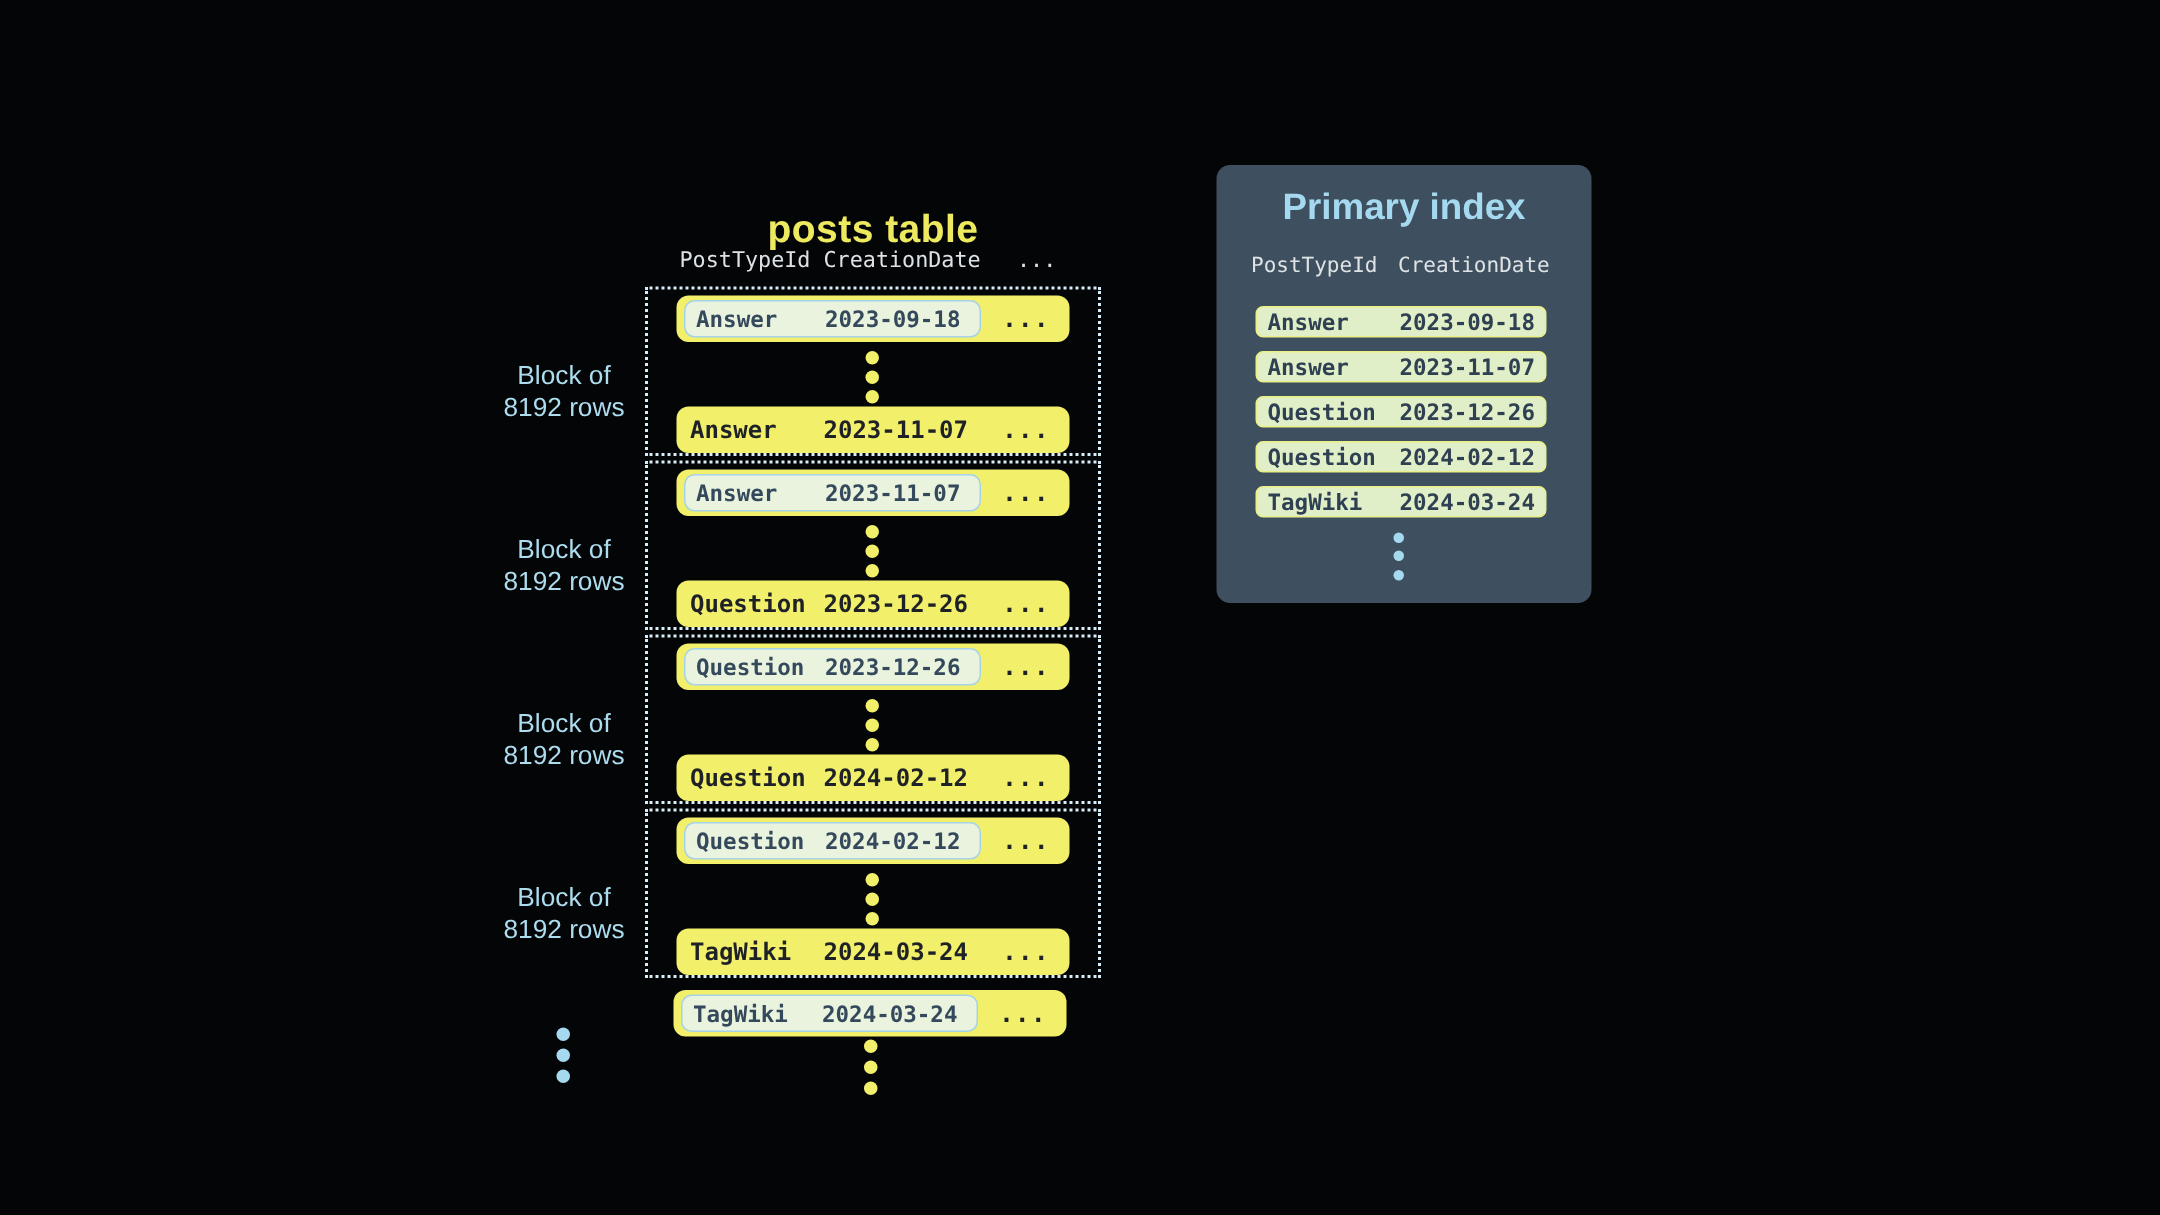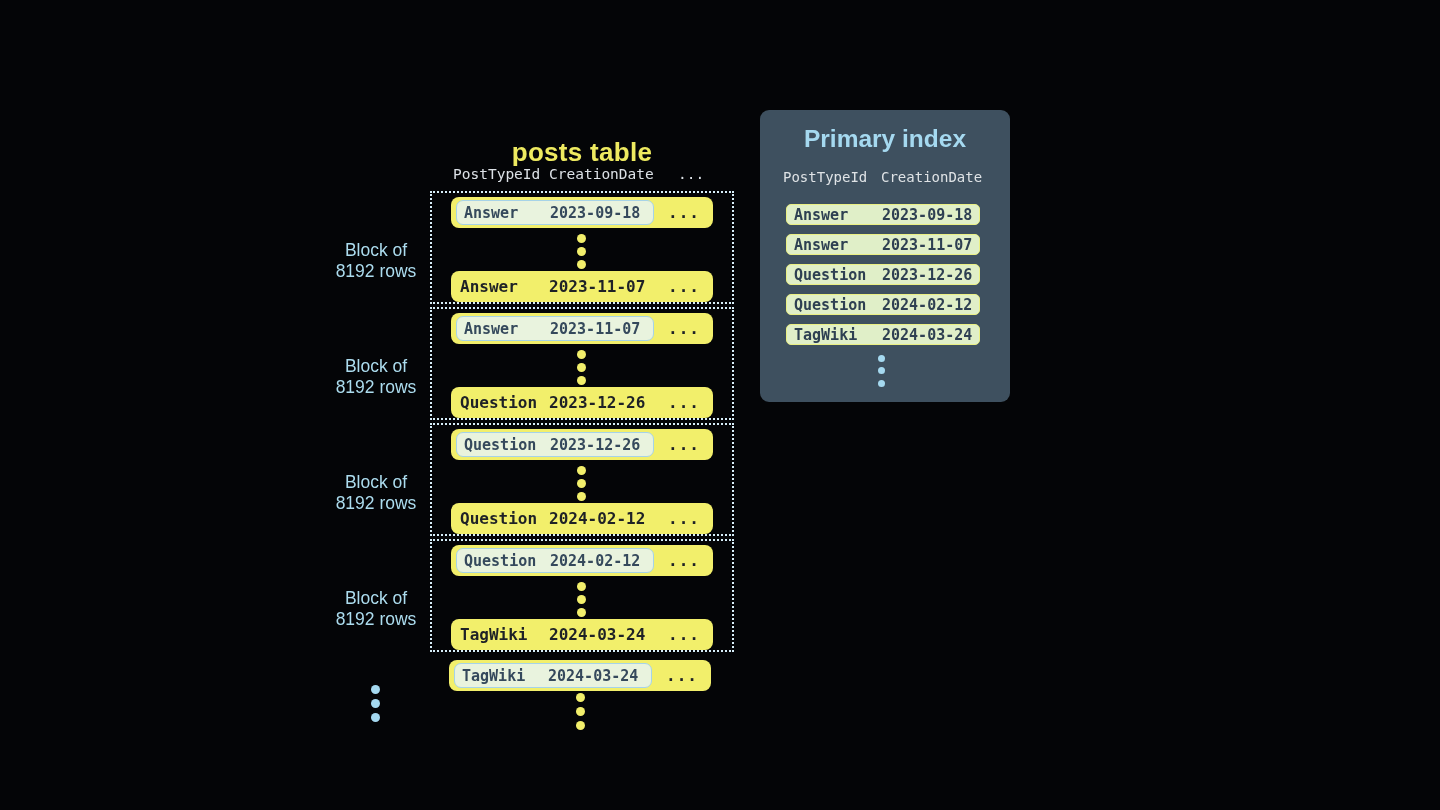--- a/index.html
+++ b/index.html
@@ -59,21 +59,21 @@
     background:#f2ef6b; border-radius:8px; display:flex; align-items:center;
     box-sizing:border-box; padding:0 13px 0 3px;
     font-family:"DejaVu Sans Mono","Liberation Mono",monospace; }
   .odot { width:9px; height:9px; background:#f2ef6b; }
   .od1{left:576px; top:693px}.od2{left:576px; top:707px}.od3{left:576px; top:721px}
   .bdot-l { width:9px; height:9px; background:#a5d9f0; }
   .bd1{left:371px; top:685px}.bd2{left:371px; top:699px}.bd3{left:371px; top:713px}
 
   
   .panel {
-    position:absolute; left:760px; top:110px; width:250px; height:292px;
+    position:absolute; left:811px; top:110px; width:250px; height:292px;
     background:#3e505f; border-radius:9px;
   }
   .panel-title {
     position:absolute; left:0; right:0; top:15px; text-align:center;
     color:#a5d9f0; font-size:24.5px; font-weight:600;
   }
   .panel-headers { position:absolute; left:0; top:59px; width:100%; height:18px;
     font-family:"DejaVu Sans Mono","Liberation Mono",monospace;
     font-size:14px; color:#dfe3e6; }
   .panel-headers span { position:absolute; top:0; white-space:pre; }

